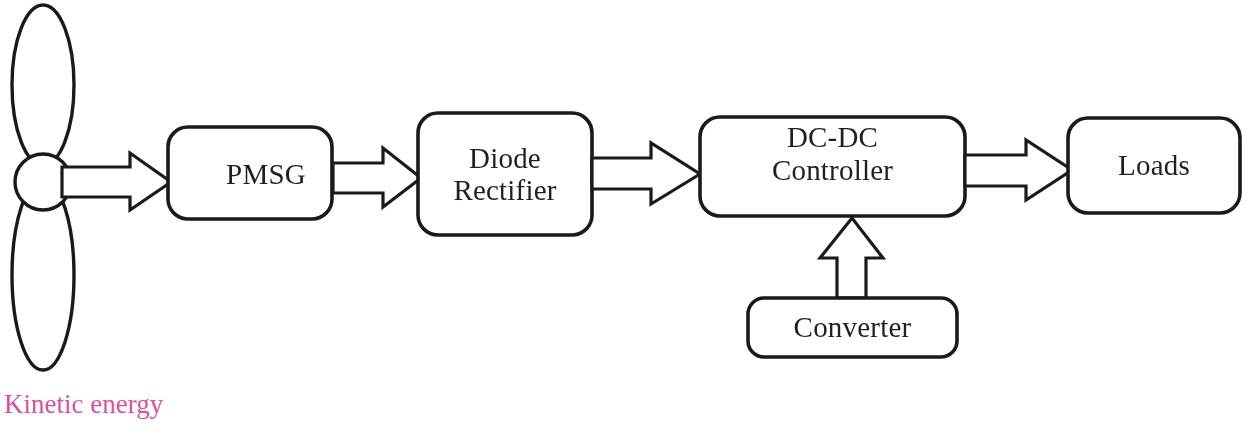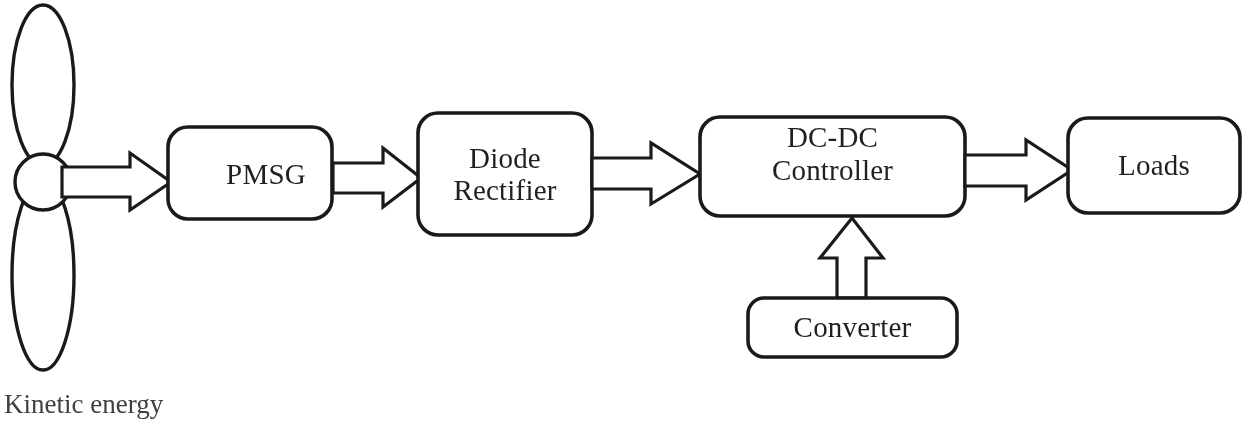--- a/index.html
+++ b/index.html
@@ -57,21 +57,21 @@
     color: #231f20;
     font-family: "Liberation Serif", "DejaVu Serif", serif;
     font-size: 29px;
     line-height: 1.12;
     letter-spacing: 0.2px;
     pointer-events: none;
     white-space: pre-line;
   }
   .caption-label {
     position: absolute;
-    color: #404040;
+    color: #ec4899;
     font-family: "Liberation Serif", "DejaVu Serif", serif;
     font-size: 27px;
     line-height: 1.1;
     white-space: nowrap;
   }
   
   #label-pmsg      { left:184px; top:127px; width:164px; height:95px; }
   #label-rectifier { left:418px; top:113px; width:174px; height:122px; }
   #label-converter { left:700px; top:117px; width:265px; height:73px; }
   #label-loads     { left:1068px; top:118px; width:172px; height:95px; }

